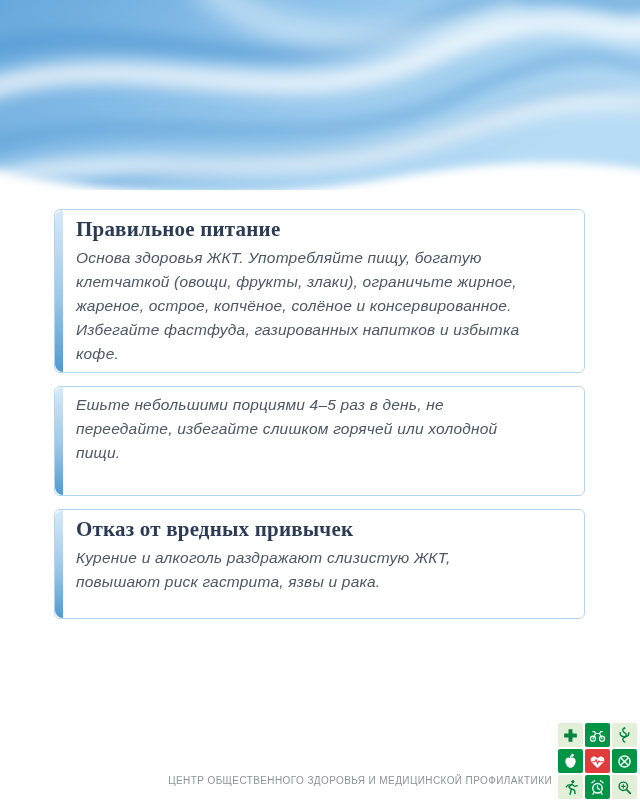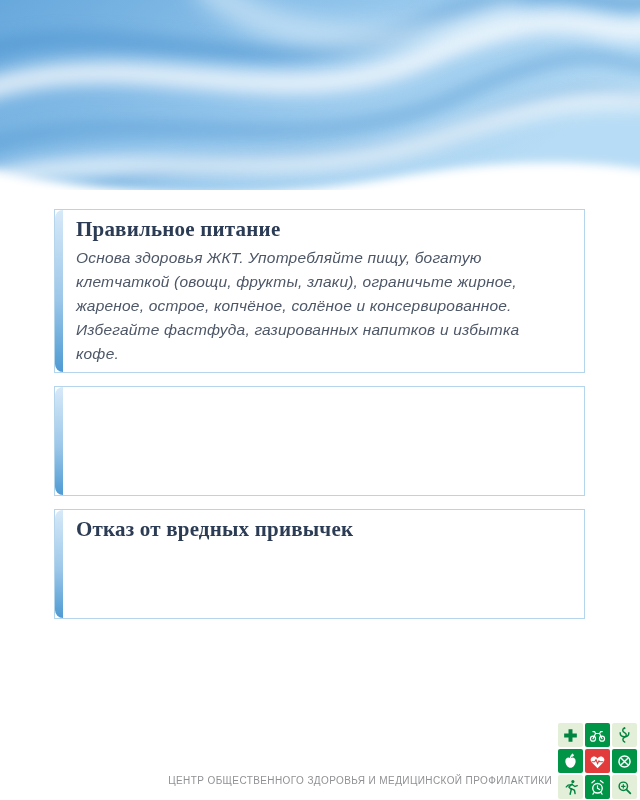--- a/index.html
+++ b/index.html
@@ -27,21 +27,21 @@
     color: #2c3c55;
     white-space: pre-line;
   }
 
   
   .cards { margin-top: 19px; margin-left: 2px; width: 531px; }
   .card {
     position: relative;
     background: #ffffff;
     border: 1px solid #b5d5ec;
-    border-radius: 0;
+    border-radius: 6px;
     padding: 6px 20px 6px 21px;
     margin-bottom: 13px;
     overflow: hidden;
   }
   .card:nth-of-type(1) { min-height: 158px; }
   .card:nth-of-type(2) { min-height: 110px; }
   .card:nth-of-type(3) { min-height: 110px; margin-bottom: 0; }
   .card .accent {
     position: absolute;
     left: 0; top: 0; bottom: 0;
@@ -136,24 +136,29 @@
       <div class="accent"></div>
       <h2>Правильное питание</h2>
       <p>Основа здоровья ЖКТ. Употребляйте пищу, богатую
 клетчаткой (овощи, фрукты, злаки), ограничьте жирное,
 жареное, острое, копчёное, солёное и консервированное.
 Избегайте фастфуда, газированных напитков и избытка
 кофе.</p>
     </div>
     <div class="card">
       <div class="accent"></div>
+      <p>Ешьте небольшими порциями 4–5 раз в день, не
+переедайте, избегайте слишком горячей или холодной
+пищи.</p>
     </div>
     <div class="card">
       <div class="accent"></div>
       <h2>Отказ от вредных привычек</h2>
+      <p>Курение и алкоголь раздражают слизистую ЖКТ,
+повышают риск гастрита, язвы и рака.</p>
     </div>
   </div>
 </div>
 
 <div class="org-name">ЦЕНТР ОБЩЕСТВЕННОГО ЗДОРОВЬЯ И МЕДИЦИНСКОЙ ПРОФИЛАКТИКИ</div>
 
 <div class="logo-grid">
   <div class="logo-cell cell-light">
     <svg viewBox="0 0 24 24">
         <path d="M9.5 4h5v5.5H20v5h-5.5V20h-5v-5.5H4v-5h5.5z" fill="currentColor"></path>

